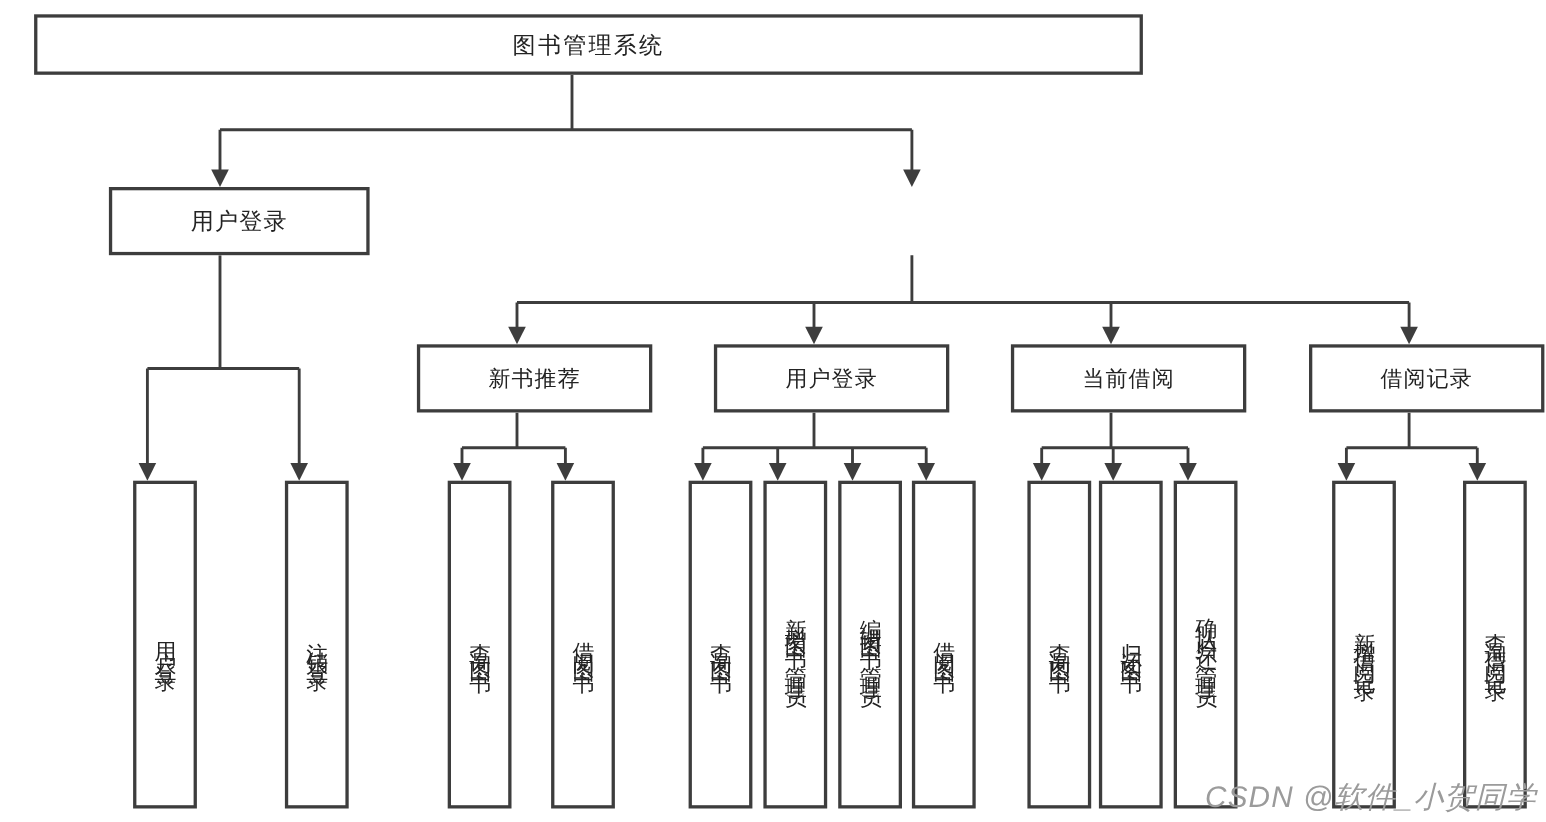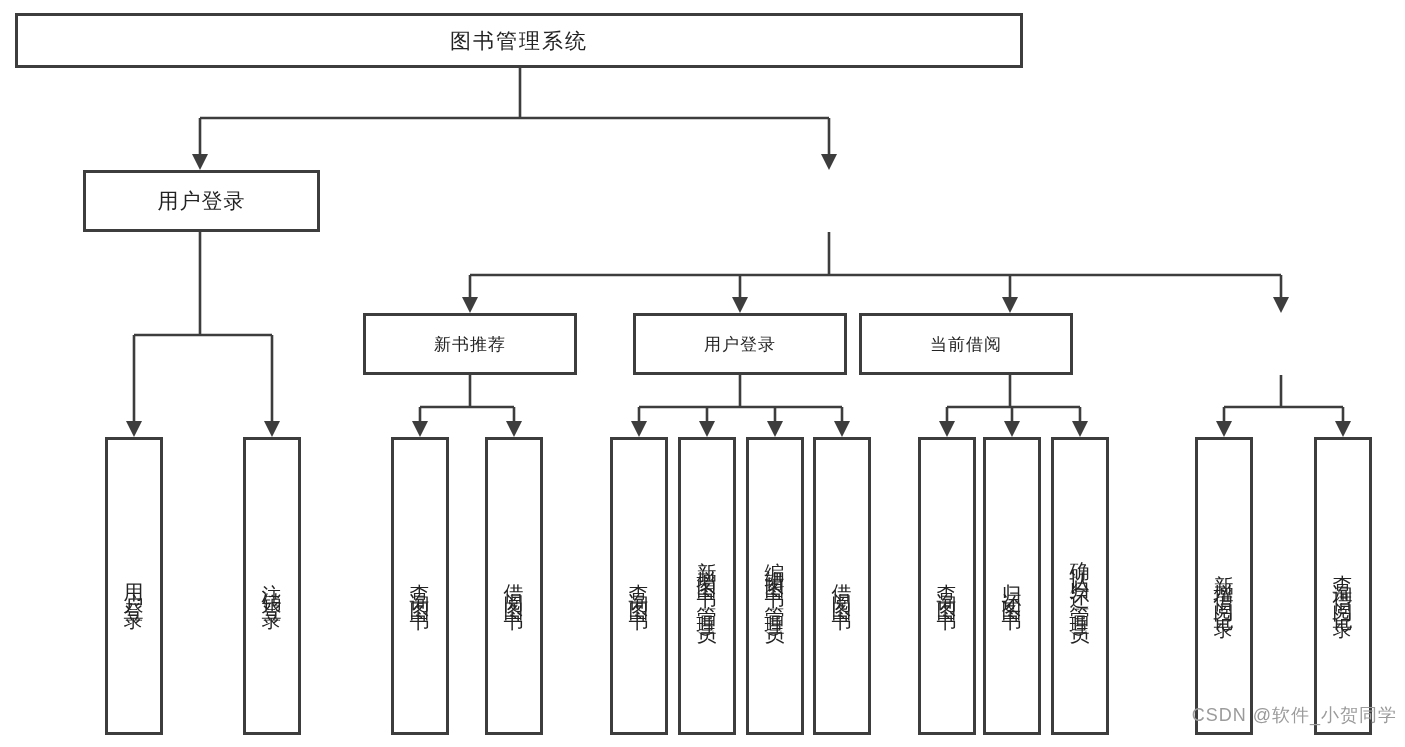--- a/index.html
+++ b/index.html
@@ -39,59 +39,61 @@
     stroke: none;
   }
   .box {
     position: absolute;
     background: #ffffff;
     border: 3px solid var(--color-border);
     display: flex;
     align-items: center;
     justify-content: center;
     color: var(--color-text);
+    margin-left: 16px;
   }
   .box.root {
     left: 15px; top: 13px;
     width: 1008px; height: 55px;
     font-size: 21px;
     letter-spacing: 2px;
   }
   .box.lvl2 {
     top: 170px;
     width: 237px; height: 62px;
     font-size: 21px;
     letter-spacing: 1px;
   }
   .box.lvl3 {
     top: 313px;
     width: 214px; height: 62px;
-    font-size: 17px;
+    font-size: 20px;
     letter-spacing: 1px;
   }
   .box.leaf {
     top: 437px;
     width: 58px; height: 298px;
   }
   .vtext {
     writing-mode: vertical-rl;
     text-orientation: mixed;
     font-size: 20px;
     letter-spacing: 9px;
     line-height: 1;
     white-space: nowrap;
   }
   .watermark {
     position: absolute;
     right: 8px;
-    bottom: 20px;
-    font-size: 18px;
+    bottom: 4px;
+    font-size: 27px;
     color: var(--color-watermark);
     letter-spacing: 1px;
     white-space: nowrap;
+    font-style: italic;
   }
 </style>
 </head>
 <body>
 
 <div class="canvas">
 
   <svg class="connectors" viewBox="0 0 1405 747" xmlns="http://www.w3.org/2000/svg" aria-hidden="true">
     <path d="
       M520 68 V118
@@ -147,21 +149,22 @@
     <polygon points="1216,421 1232,421 1224,437"></polygon>
     <polygon points="1335,421 1351,421 1343,437"></polygon>
   </svg>
 
   <div class="box root">图书管理系统</div>
 
   <div class="box lvl2" style="left:83px">用户登录</div>
 
   <div class="box lvl3" style="left:363px">新书推荐</div>
   <div class="box lvl3" style="left:633px">用户登录</div>
-  <div class="box lvl3" style="left:859px">当前借阅</div>
+  <div class="box lvl3" style="left:903px">当前借阅</div>
+  <div class="box lvl3" style="left:1174px">借阅记录</div>
 
   <div class="box leaf" style="left:105px">
     <span class="vtext">用户登录</span>
   </div>
   <div class="box leaf" style="left:243px">
     <span class="vtext">注销登录</span>
   </div>
 
   <div class="box leaf" style="left:391px">
     <span class="vtext">查询图书</span>

